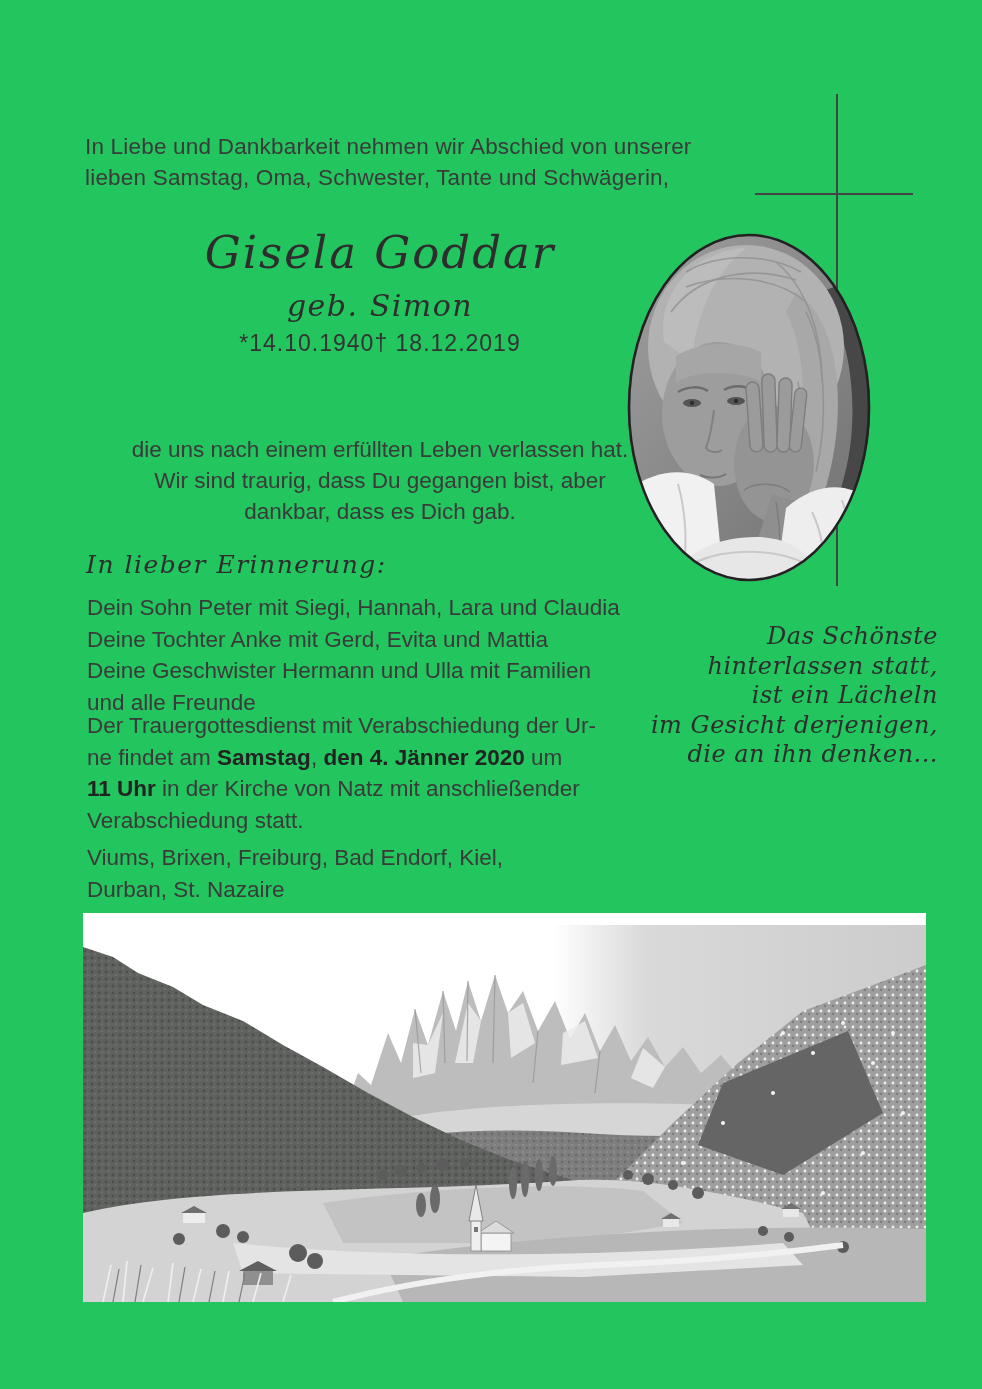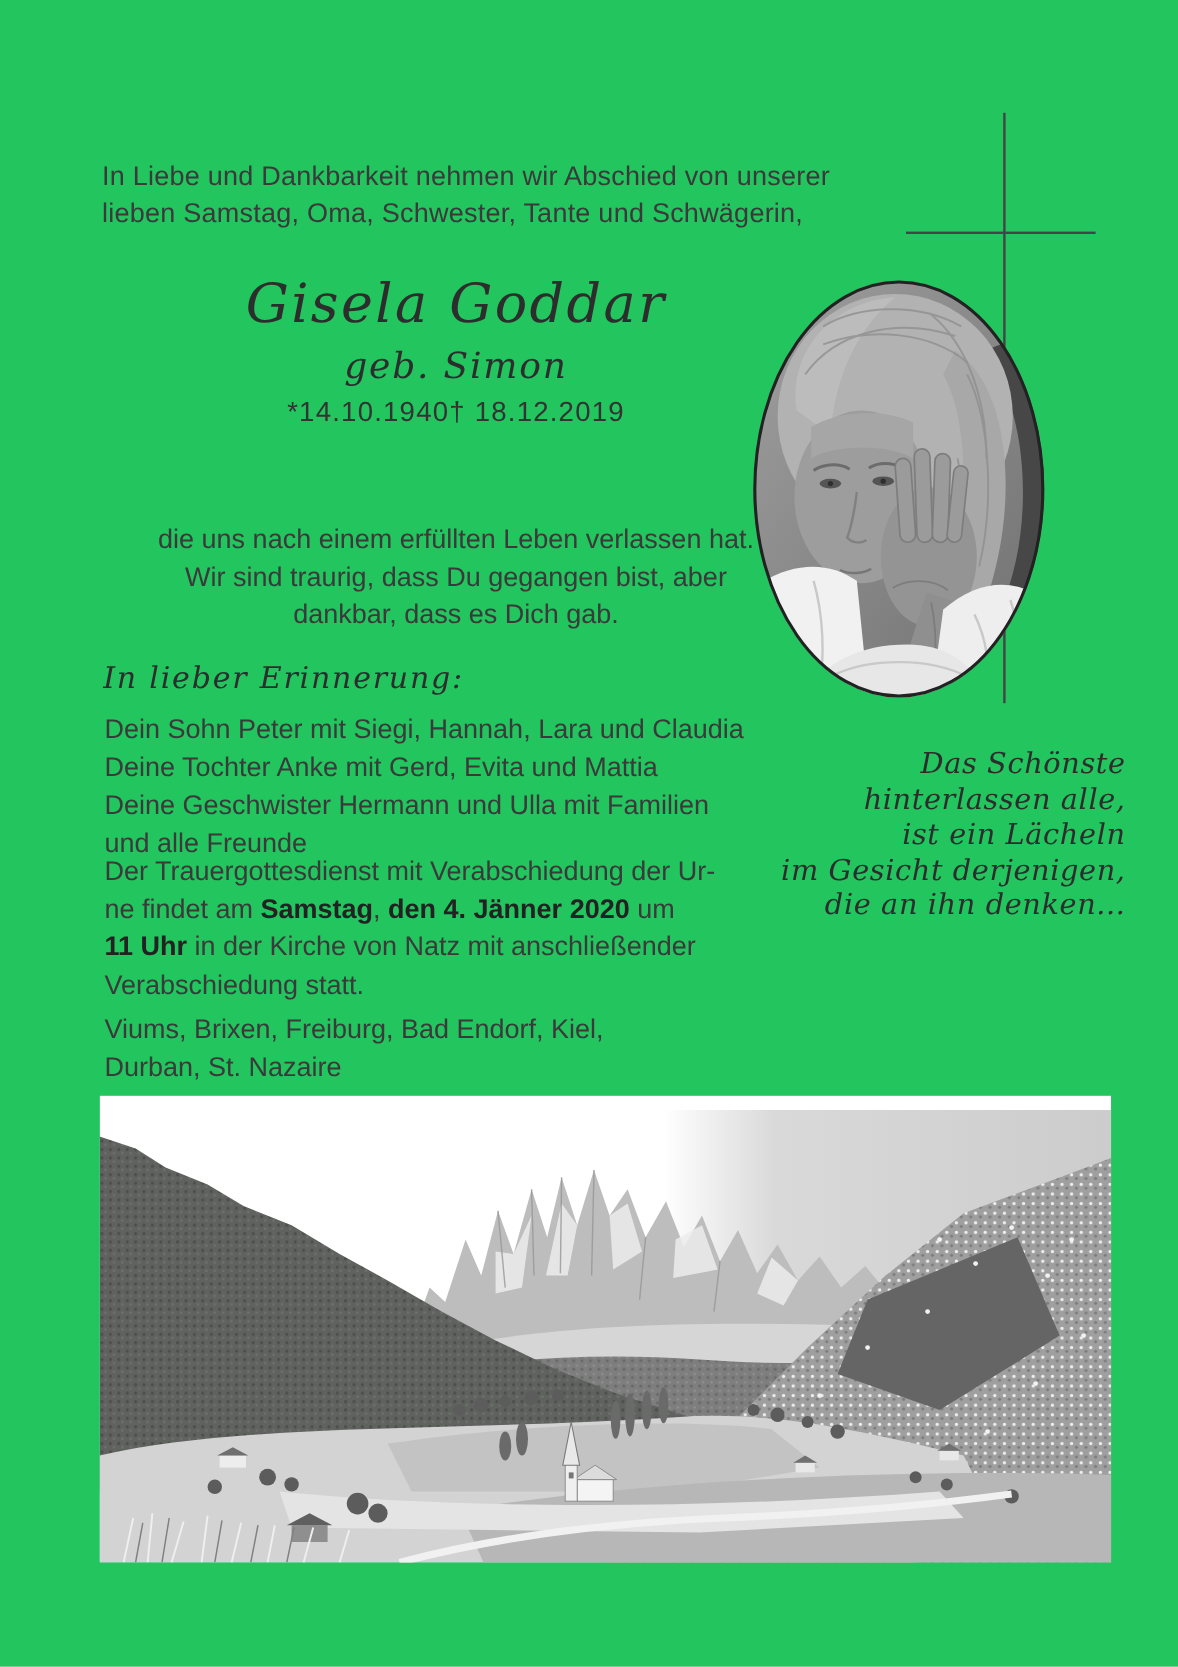--- a/index.html
+++ b/index.html
@@ -80,21 +80,21 @@
     <div><span>Verabschiedung statt.</span></div>
   </div>
 
   <div class="places">
     <div>Viums, Brixen, Freiburg, Bad Endorf, Kiel,</div>
     <div>Durban, St. Nazaire</div>
   </div>
 
   <div class="poem script">
     <div>Das Schönste</div>
-    <div>hinterlassen alle,</div>
+    <div>hinterlassen statt,</div>
     <div>ist ein Lächeln</div>
     <div>im Gesicht derjenigen,</div>
     <div>die an ihn denken...</div>
   </div>
 
   <div class="portrait">
     <svg width="246" height="351" viewBox="0 0 246 351">
       <defs>
         <clipPath id="ovalClip">
             <ellipse cx="123" cy="175.5" rx="121" ry="173.5"></ellipse>

